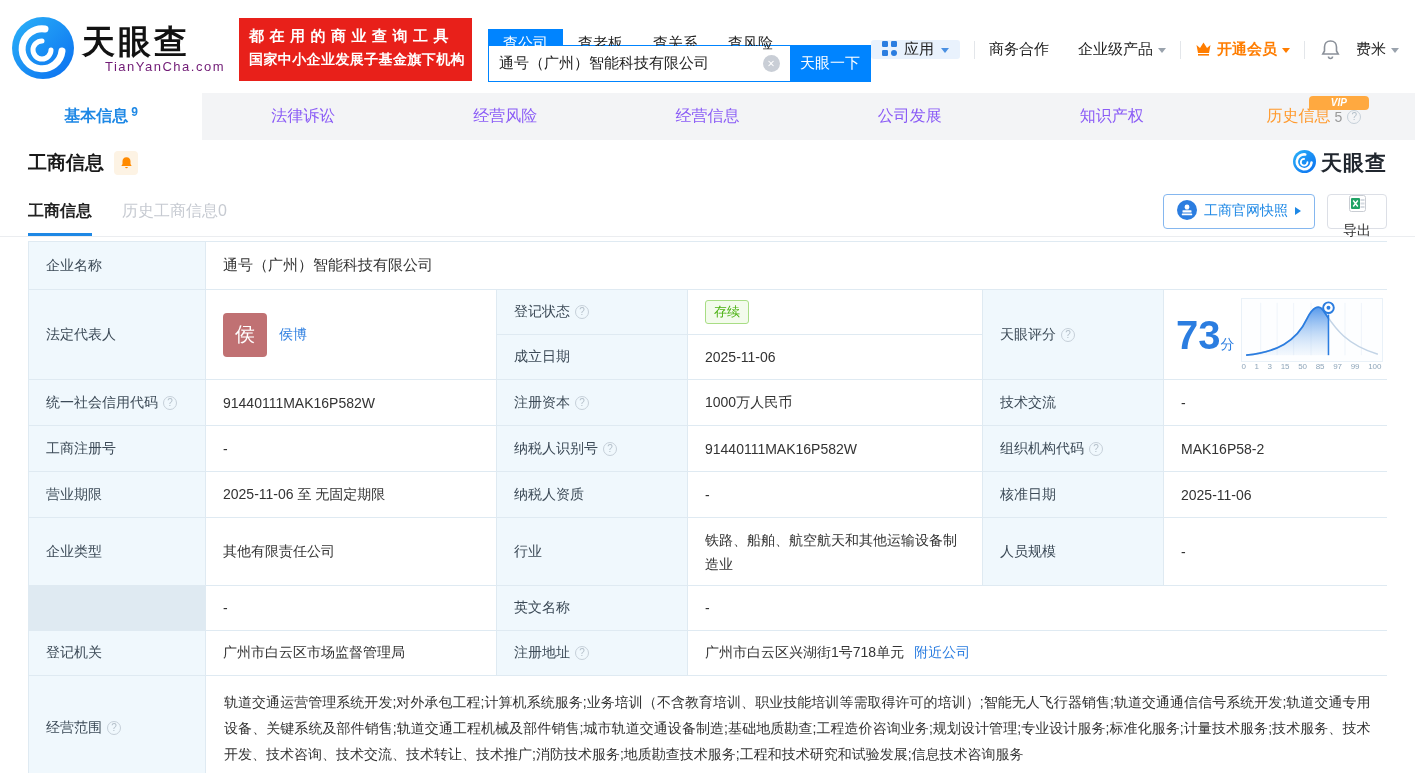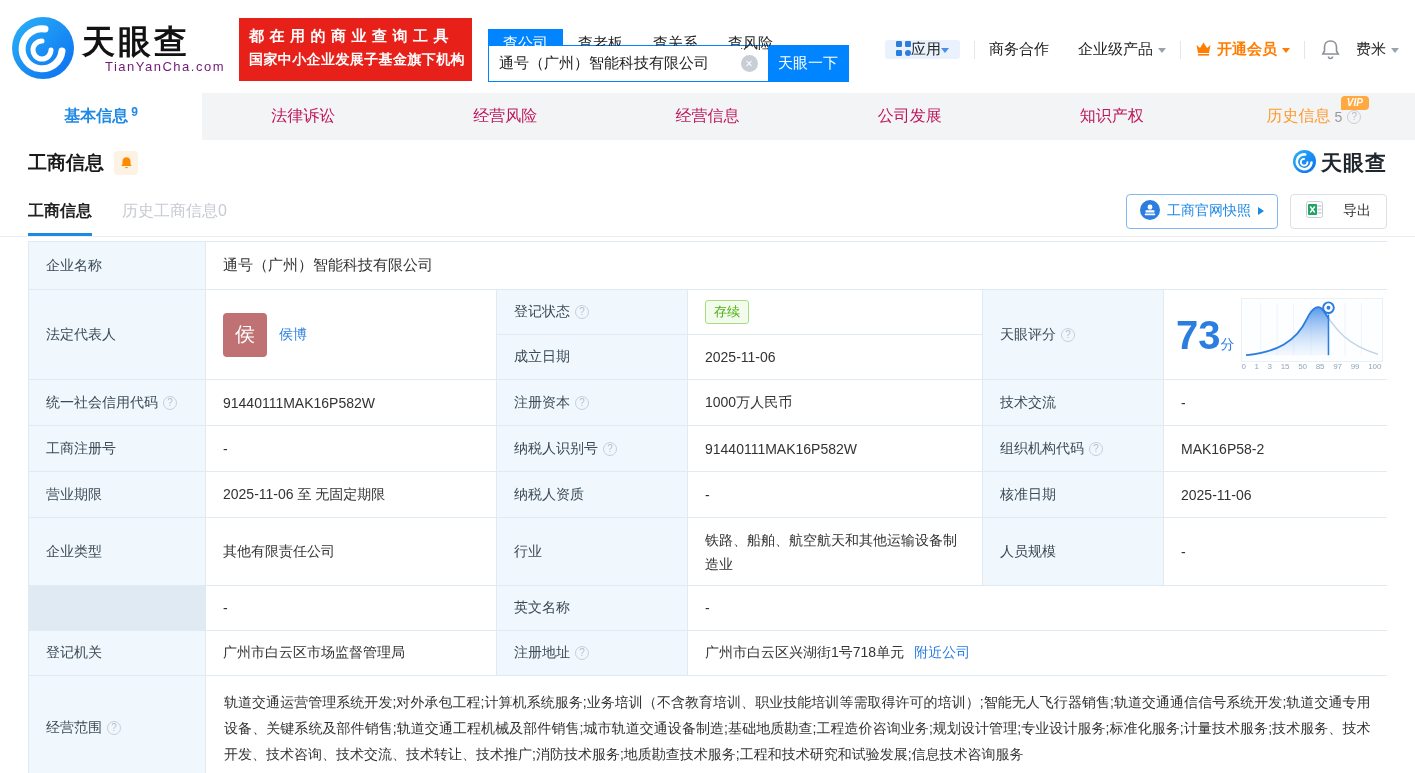--- a/index.html
+++ b/index.html
@@ -23,38 +23,38 @@
   .search-box { display:flex; height:37px; border:1px solid #0084ff; }
   .search-input { flex:1; border:none; outline:none; font-size:15px; color:#222; padding:0 10px;
     font-family:"Liberation Sans","DejaVu Sans",sans-serif; }
   .clear-icon { width:17px; height:17px; border-radius:50%; background:#c9ced6; color:#fff; font-size:12px;
     display:flex; align-items:center; justify-content:center; align-self:center; margin-right:10px; cursor:pointer; }
   .clear-icon::before { content:"✕"; transform:scale(.8); }
   .search-btn { width:80px; background:#0084ff; color:#fff; border:none; font-size:15px; cursor:pointer;
     font-family:"Liberation Sans","DejaVu Sans",sans-serif; }
 
   .header-right { margin-left:auto; display:flex; align-items:center; font-size:15px; color:#222; white-space:nowrap; }
-  .apps-btn { display:flex; align-items:center; background:#e9f2fd; border-radius:3px; padding:0 11px; cursor:pointer;margin-left:36px; }
+  .apps-btn { display:flex; align-items:center; gap:7px; background:#e9f2fd; border-radius:3px; padding:0 11px; cursor:pointer; }
   .hdr-item { cursor:pointer; display:flex; align-items:center; gap:5px;text-align:right; }
   .hdr-sep { width:1px; height:18px; background:#e3e6ea; margin:0 14px; }
   .caret { width:0; height:0; border-left:4.5px solid transparent; border-right:4.5px solid transparent; border-top:5.5px solid #9aa3ad; margin-top:2px; }
   .caret.blue { border-top-color:#4a90e2; } .caret.orange { border-top-color:#ff7d00; }
   .vip-entry { color:#ff7d00; font-weight:700; }
   .bell-btn { margin:0 16px 0 2px; cursor:pointer; display:flex; }
 
   
   .nav-tabs { display:flex; height:47px; background:#f3f4f6; }
-  .nav-tab { flex:1; display:flex; align-items:center; justify-content:center; font-size:16px; color:#be185d;
+  .nav-tab { flex:1; display:flex; align-items:center; justify-content:center; font-size:16px; color:#8b5cf6;
     cursor:pointer; position:relative; }
   .nav-tab.active { background:#fff; color:#1e88e5; font-weight:700; }
   .nav-tab .cnt { font-size:12px; color:#1e88e5; margin-left:3px; transform:translateY(-5px); }
   .nav-tab.history { color:#ff9a2e; }
   .nav-tab.history .cnt { color:#999; }
   .vip-badge { position:absolute; top:3px; right:46px; background:#ffa940; color:#fff; font-size:10px;
-    font-style:italic; font-weight:700; padding:1px 6px 2px; border-radius:4px 4px 4px 0; }
+    font-style:italic; font-weight:700; padding:1px 22px 2px; border-radius:4px 4px 4px 0; }
   .help-icon { width:14px; height:14px; border:1px solid #c6d0d9; border-radius:50%; color:#b3bfc9;
     font-size:10px; line-height:12px; text-align:center; display:inline-block; margin-left:5px; cursor:pointer; flex:none; }
   .help-icon::before { content:"?"; }
 
   
   .section-header { display:flex; align-items:center; height:46px; padding:0 28px; }
   .section-title { font-size:19px; font-weight:700; color:#1a1a1a; }
   .notice-bell { width:24px; height:24px; background:#fdf3e4; border-radius:4px; margin-left:10px;
     display:flex; align-items:center; justify-content:center; cursor:pointer; }
   .brand-small { margin-left:auto; display:flex; align-items:center; gap:5px; }
@@ -63,22 +63,22 @@
   
   .subtab-row { display:flex; align-items:center; height:51px; padding:0 28px; border-bottom:1px solid #ebedf0; }
   .subtab { font-size:16px; position:relative; height:100%; display:flex; align-items:center; cursor:pointer; }
   .subtab.active { color:#222; font-weight:700; }
   .subtab.active::after { content:""; position:absolute; left:0; right:0; bottom:0; height:3px; background:#1e88e5; }
   .subtab.dim { color:#c6cad1; margin-left:30px; font-weight:400; }
   .right-actions { margin-left:auto; display:flex; gap:12px; }
   .snapshot-btn { display:flex; align-items:center; gap:7px; height:35px; padding:0 13px; border:1px solid #85b7ef;
     border-radius:4px; background:#fff; color:#1e88e5; font-size:14px; cursor:pointer; }
   .arrow-right { width:0; height:0; border-top:4.5px solid transparent; border-bottom:4.5px solid transparent; border-left:6px solid #1e88e5; }
-  .export-btn { display:flex; align-items:center; gap:20px; height:35px; padding:0 15px; border:1px solid #dcdfe6;
-    border-radius:4px; background:#fff; color:#333; font-size:14px; cursor:pointer; }
+  .export-btn { display:flex; align-items:center; gap:7px; height:35px; padding:0 15px; border:1px solid #dcdfe6;
+    border-radius:4px; background:#fff; color:#333; font-size:14px; cursor:pointer;flex-direction:column; }
 
   
   .info-table { margin:4px 28px 0; border:1px solid #dfeaf2; background:#dfeaf2; display:grid;
     grid-template-columns:176px 290px 190px 294px 180px 1fr;
     grid-template-rows:47px 44px 44px 45px 45px 45px 67px 44px 44px 103px; gap:1px; }
   .tc { background:#fff; display:flex; align-items:center; padding:0 17px; font-size:14px; color:#333; }
   .tc.lbl { background:#f0f8fd; color:#3c4a57; }
   .tc .link { color:#2b7de0; cursor:pointer; }
   .status-badge { color:#4bb112; background:#f3fbec; border:1px solid #a8dd84; border-radius:3px;
     font-size:13px; padding:2px 8px; }

